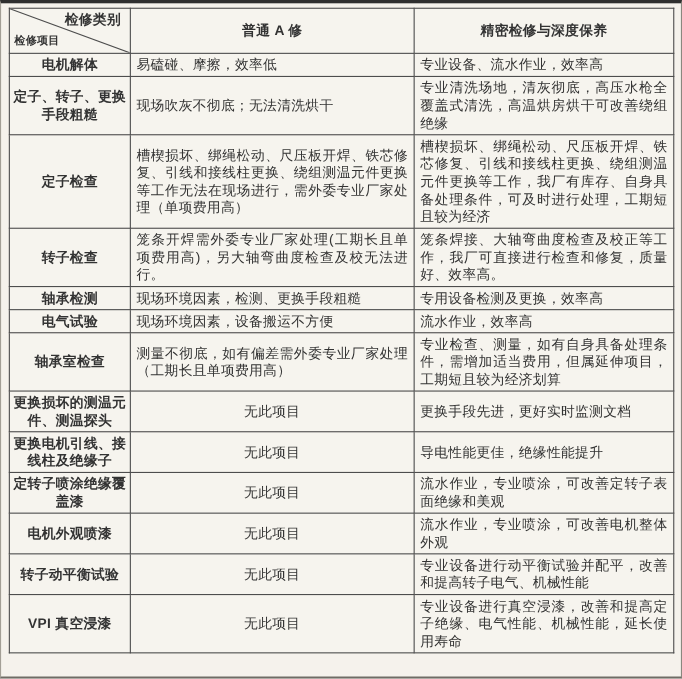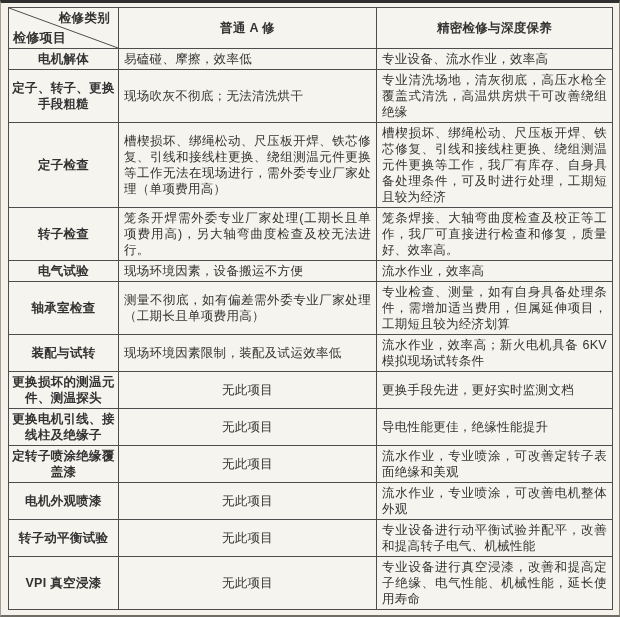--- a/index.html
+++ b/index.html
@@ -36,21 +36,21 @@
     color: #333;
   }
   .cmp-table thead th { font-weight: bold; text-align: center; height: 36px; }
   .cmp-table col.c1 { width: 110px; }
   .cmp-table col.c2 { width: 258px; }
   .cmp-table col.c3 { width: 236px; }
   .corner-cell { position: relative; padding: 0; }
   .corner-cell svg.diag { position: absolute; left: 0; top: 0; width: 100%; height: 100%; }
   .corner-cell svg.diag line { stroke: #4d4d4d; stroke-width: 1; vector-effect: non-scaling-stroke; }
   .corner-top  { position: absolute; top: 2px;  right: 8px; font-size: 12.5px; font-weight: bold; }
-  .corner-bottom { position: absolute; bottom: 2px; left: 4px; font-size: 13px; font-weight: bold; }
+  .corner-bottom { position: absolute; bottom: 2px; left: 4px; font-size: 10px; font-weight: bold; }
   tbody th.item-cell { font-weight: bold; text-align: center; padding: 2px 3px; margin-left: 13px; }
   tbody td { text-align: justify; }
   tbody td.center { text-align: center; }
 </style>
 </head>
 <body>
 
 <div class="page">
   <table class="cmp-table">
     <colgroup>
@@ -86,33 +86,33 @@
           <th class="item-cell">定子检查</th>
           <td>槽楔损坏、绑绳松动、尺压板开焊、铁芯修复、引线和接线柱更换、绕组测温元件更换等工作无法在现场进行，需外委专业厂家处理（单项费用高）</td>
           <td>槽楔损坏、绑绳松动、尺压板开焊、铁芯修复、引线和接线柱更换、绕组测温元件更换等工作，我厂有库存、自身具备处理条件，可及时进行处理，工期短且较为经济</td>
         </tr>
         <tr>
           <th class="item-cell">转子检查</th>
           <td>笼条开焊需外委专业厂家处理(工期长且单项费用高)，另大轴弯曲度检查及校无法进行。</td>
           <td>笼条焊接、大轴弯曲度检查及校正等工作，我厂可直接进行检查和修复，质量好、效率高。</td>
         </tr>
         <tr>
+          <th class="item-cell">轴承检测</th>
+          <td>现场环境因素，检测、更换手段粗糙</td>
+          <td>专用设备检测及更换，效率高</td>
+        </tr>
+        <tr>
           <th class="item-cell">电气试验</th>
           <td>现场环境因素，设备搬运不方便</td>
           <td>流水作业，效率高</td>
         </tr>
         <tr>
           <th class="item-cell">轴承室检查</th>
           <td>测量不彻底，如有偏差需外委专业厂家处理（工期长且单项费用高）</td>
           <td>专业检查、测量，如有自身具备处理条件，需增加适当费用，但属延伸项目，工期短且较为经济划算</td>
-        </tr>
-        <tr>
-          <th class="item-cell">装配与试转</th>
-          <td>现场环境因素限制，装配及试运效率低</td>
-          <td>流水作业，效率高；新火电机具备 6KV 模拟现场试转条件</td>
         </tr>
         <tr>
           <th class="item-cell">更换损坏的测温元件、测温探头</th>
           <td class="center">无此项目</td>
           <td>更换手段先进，更好实时监测文档</td>
         </tr>
         <tr>
           <th class="item-cell">更换电机引线、接线柱及绝缘子</th>
           <td class="center">无此项目</td>
           <td>导电性能更佳，绝缘性能提升</td>

